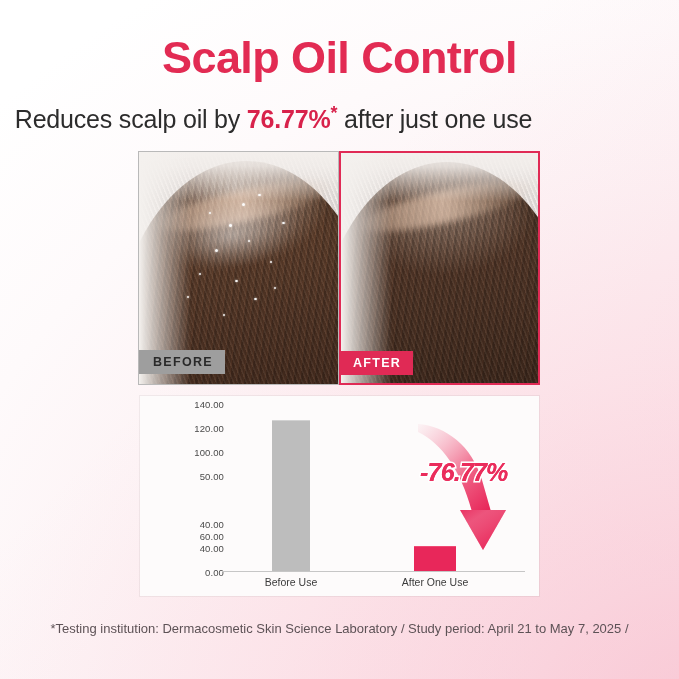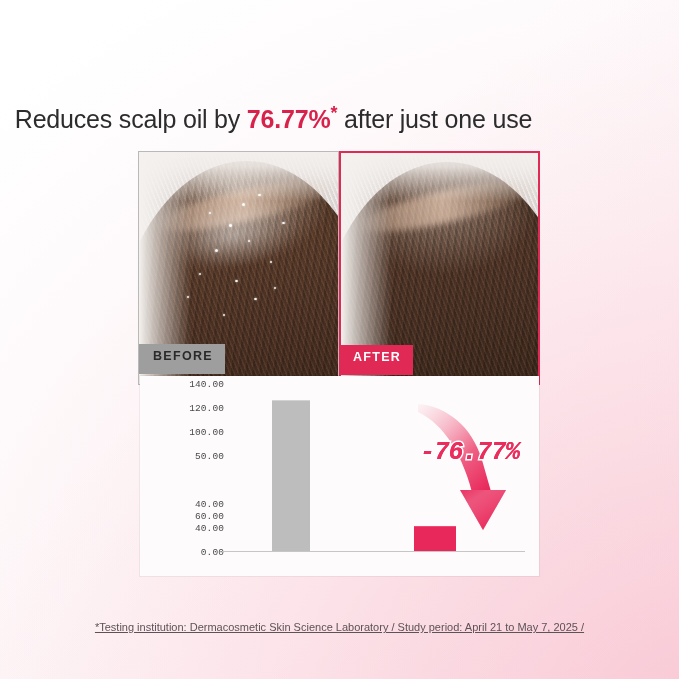--- a/index.html
+++ b/index.html
@@ -194,45 +194,44 @@
       radial-gradient(ellipse 60% 36% at 48% 12%, rgba(255,246,236,0.35) 0%, rgba(150,110,85,0) 60%),
       linear-gradient(172deg, #5e4130 0%, #4f3527 30%, #402a1e 58%, #322016 82%, #281a11 100%);
   }
 
   .photo-tag {
     position: absolute;
     bottom: 10px;
     font-size: 12.5px;
     font-weight: bold;
     letter-spacing: 1.3px;
-    padding: 5px 12px 11px 14px;
+    padding: 5px 12px 5px 14px;
     z-index: 6;
   }
   .tag-before {
     left: 0;
     background: #9e9e9e;
     color: #2a2a2a;
   }
   .tag-after {
     left: 201px;
     background: #e02a55;
     color: #ffffff;
   }
 
   
   .chart-panel {
     position: absolute;
     left: 140px;
-    top: 376px;
+    top: 396px;
     width: 399px;
     height: 200px;
     background: #fdfbfb;
     box-shadow: 0 0 0 1px rgba(0,0,0,0.05);
     z-index: 3;
-    font-family: Liberation Mono, monospace;
   }
   .chart-inner {
     position: relative;
     width: 100%;
     height: 100%;
   }
   .y-axis {
     position: absolute;
     left: 10px;
     top: 8px;
@@ -331,32 +330,32 @@
     white-space: nowrap;
   }
 
   
   .footnote {
     position: absolute;
     left: 0;
     top: 617px;
     width: 679px;
     text-align: center;
-    font-size: 11px;
+    font-size: 13px;
     color: #5d5256;
     line-height: 1.85;
     z-index: 3;
-    text-decoration: underline;
   }
 </style>
 </head>
 <body>
 
 <div id="stage">
 
+  <div class="headline">Scalp Oil Control</div>
 
   <div class="subline">
     <span>Reduces scalp oil by </span><span class="hl">76.77%</span><span class="star">*</span><span> after just one use</span>
   </div>
 
   <div class="photos">
 
     <div class="photo before">
       <div class="hair">
         <div class="crown"></div>
@@ -426,20 +425,24 @@
               </linearGradient>
             </defs>
             <path d="M 2 14 C 30 16, 56 36, 66 70 L 78 112 L 58 110 C 48 66, 28 34, 2 22 Z" fill="url(#swoosh)"></path>
             <path d="M 44 100 L 90 100 L 67 140 Z" fill="#e8275a"></path>
             <path d="M 44 100 L 90 100 L 67 140 Z" fill="url(#swoosh)" opacity="0.45"></path>
           </svg>
           <div class="delta-text">-76.77%</div>
           <div class="delta-text-top">-76.77%</div>
         </div>
       </div>
+      <div class="cat-labels">
+        <div class="cat c0">Before Use</div>
+        <div class="cat c1">After One Use</div>
+      </div>
     </div>
   </div>
 
   <div class="footnote">
     <div>*Testing institution: Dermacosmetic Skin Science Laboratory / Study period: April 21 to May 7, 2025 /</div>
   </div>
 
 </div>
 
 </body></html>

